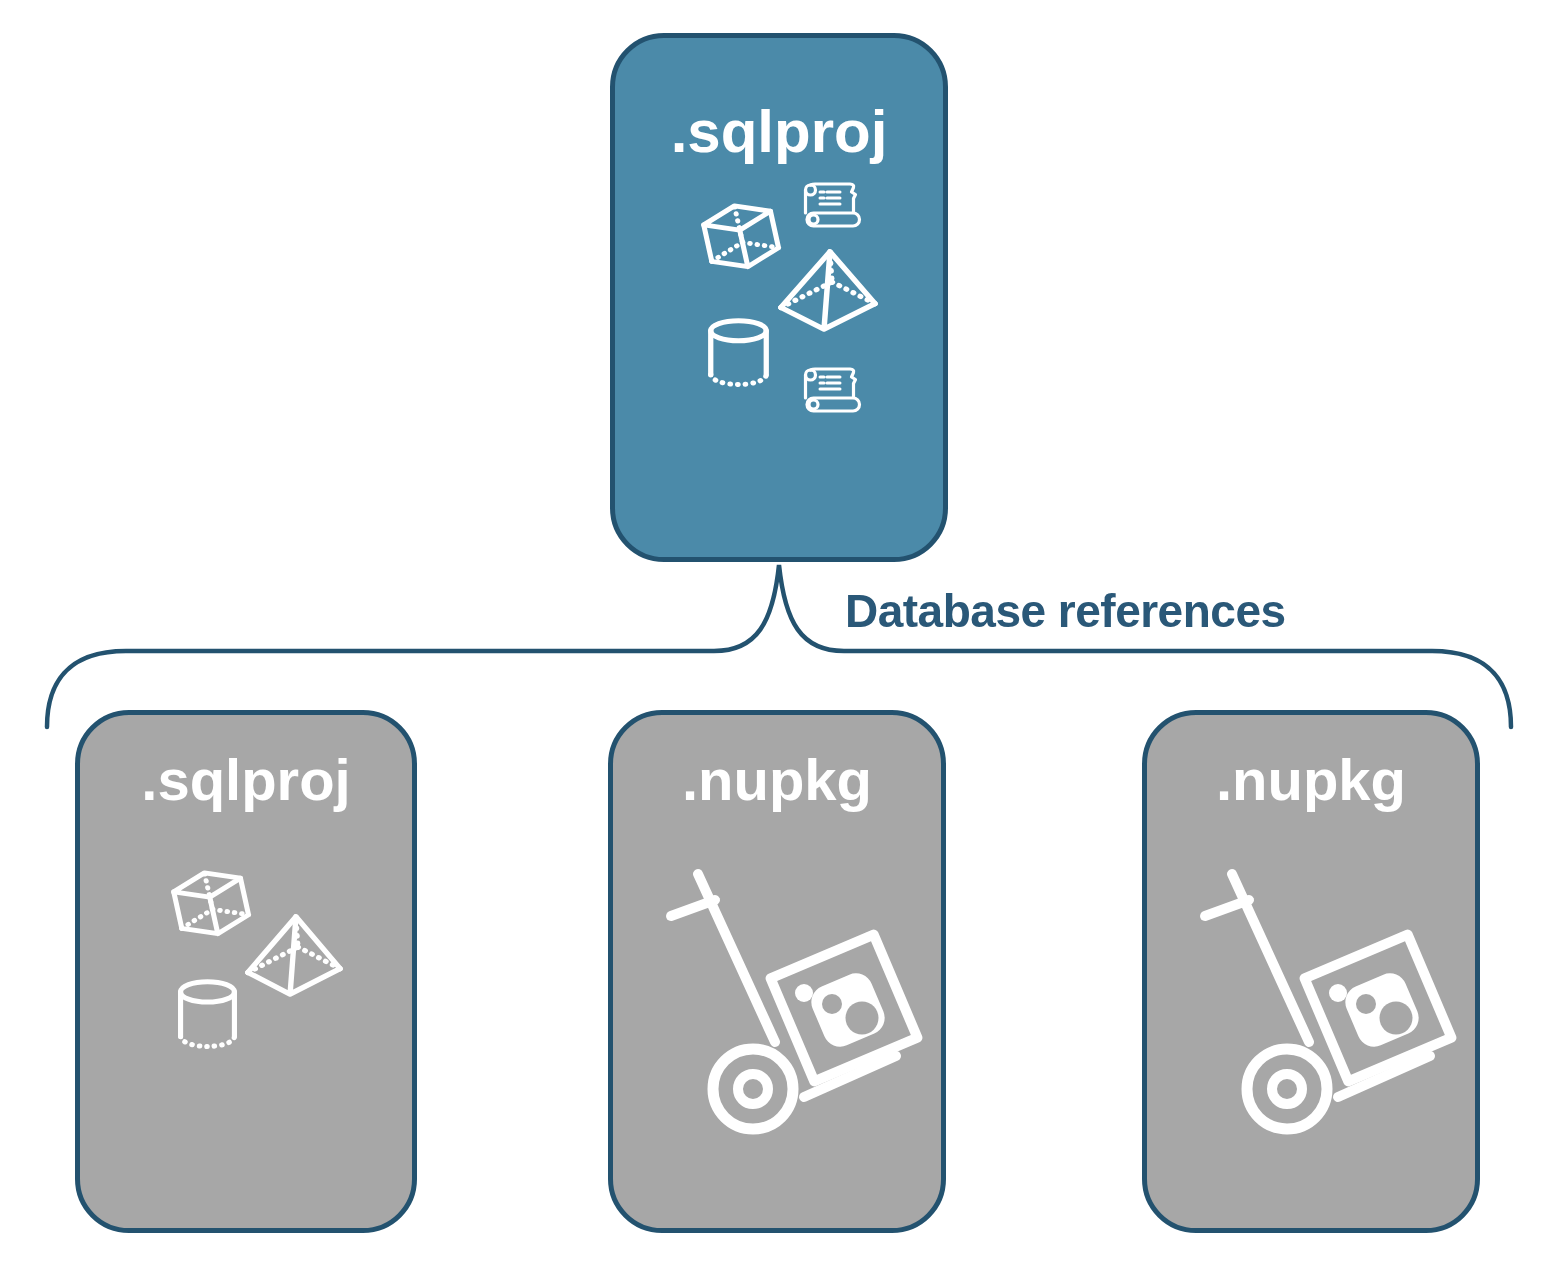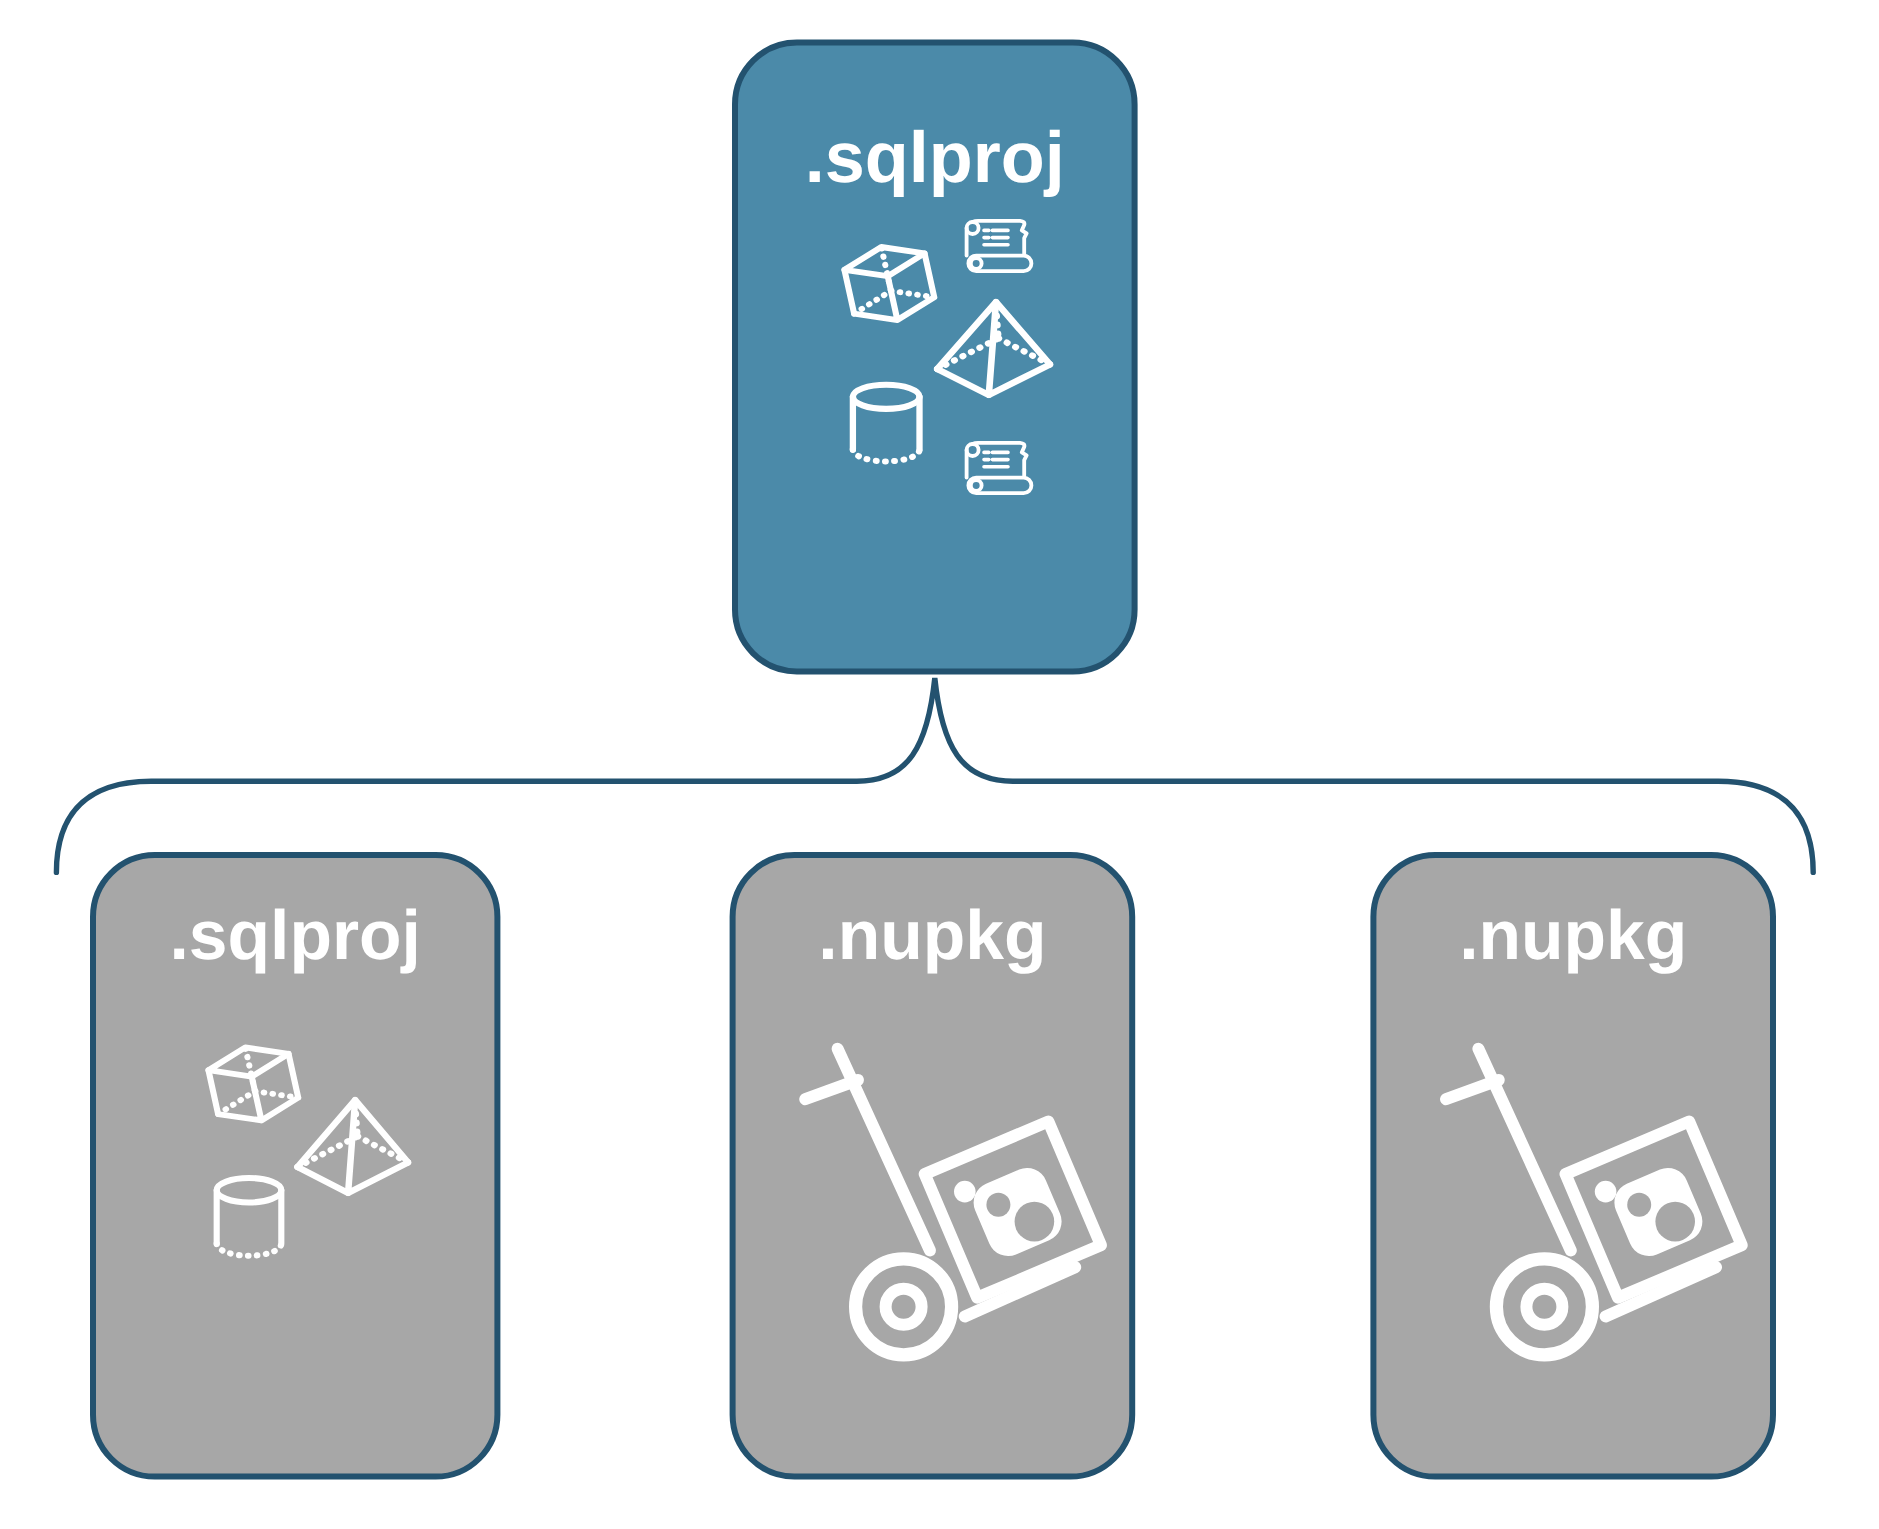--- a/index.html
+++ b/index.html
@@ -86,20 +86,21 @@
     </g>
   </svg>
 </span>
   </div>
 
   <svg class="brace-layer" viewBox="0 0 1566 1274" aria-hidden="true">
     <path d="M47,727 C47,685 66,651 126,651 L714,651 C757,651 773,622 779,565
              C785,622 801,651 844,651 L1432,651 C1492,651 1511,685 1511,727" fill="none" stroke="#23526f" stroke-width="4.5" stroke-linecap="round"></path>
   </svg>
 
+  <div class="connector-label">Database references</div>
 
   <div class="node child c0">
     <div class="node-title">.sqlproj</div>
     <span class="icon" style="left:90px;top:150px;width:83px;height:80px;">
   <svg viewBox="0 0 90 90" preserveAspectRatio="none" aria-hidden="true" style="width: 100%; height: 100%; display: block;">
     <g fill="none" stroke="#fff" stroke-width="5.5" stroke-linecap="round" stroke-linejoin="round" transform="rotate(-12 45 45)">
       <path d="M8,22 L45,8 L82,22 L45,36 Z"></path>
       <path d="M8,22 L8,64 M82,22 L82,64 M45,36 L45,78 M8,64 L45,78 L82,64"></path>
       <path stroke-dasharray="0.5,7.5" d="M45,9 L45,50 M8,64 L45,50 M45,50 L82,64"></path>
     </g>

